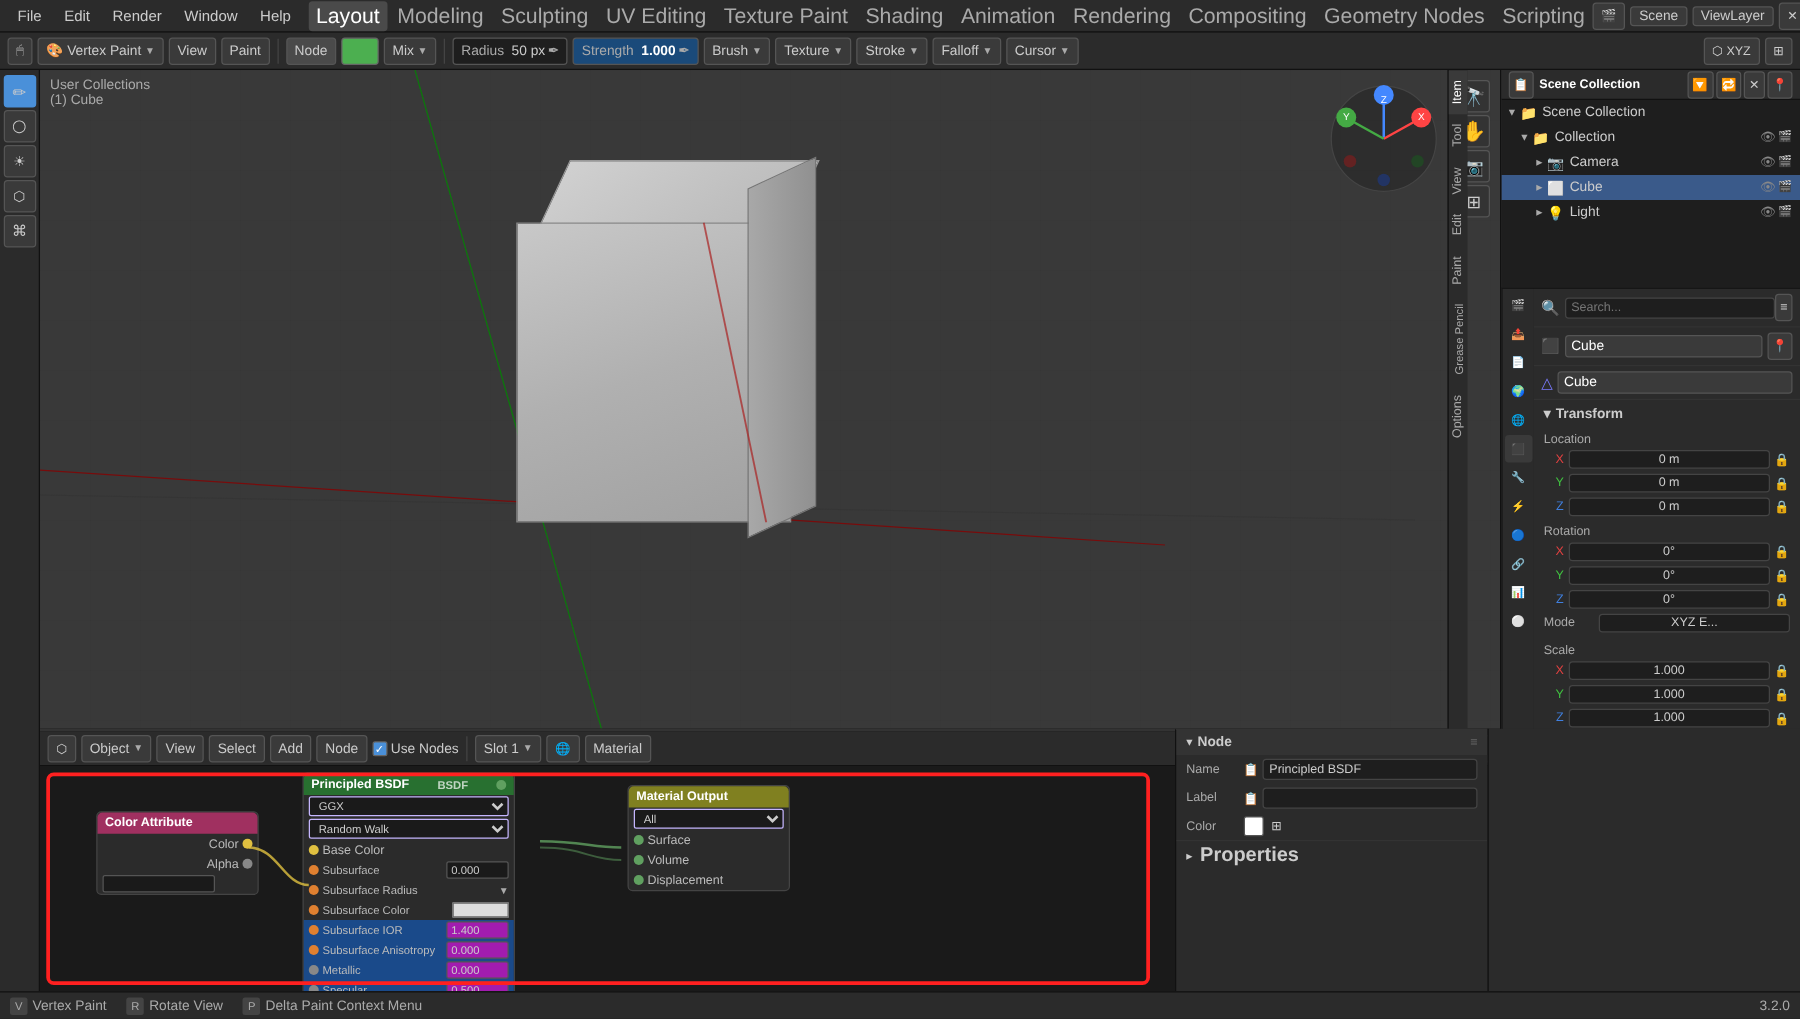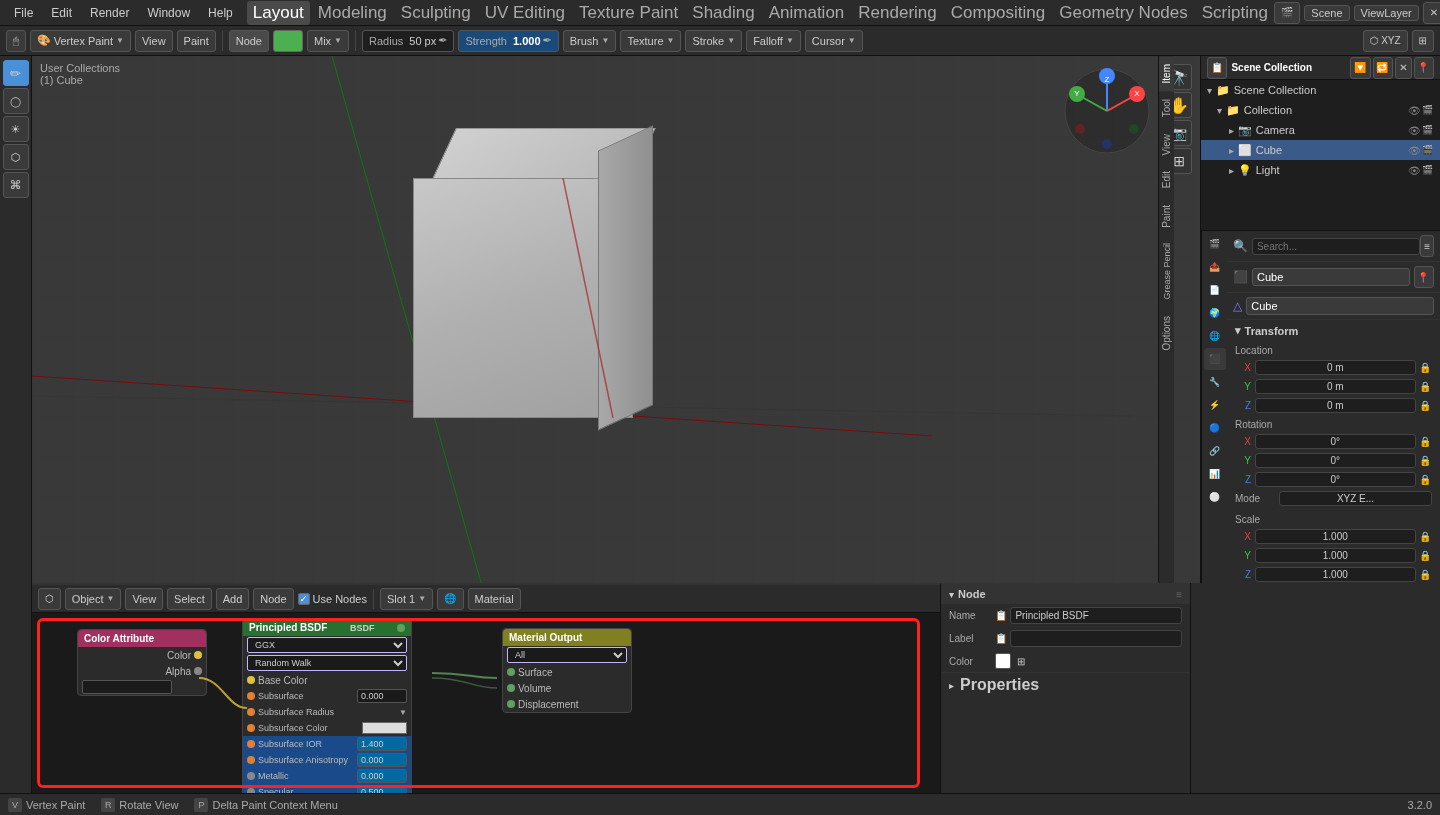--- a/index.html
+++ b/index.html
@@ -275,21 +275,21 @@
     .node-row-highlight { background: #1a4a8a; }
     .node-input-field {
       background: #1a1a1a;
       border: 1px solid #555;
       color: #ccc;
       font-size: 9px;
       padding: 1px 3px;
       border-radius: 2px;
       min-width: 50px;
     }
-    .node-input-field.blue-highlight { background: #0369a1; }
+    .node-input-field.blue-highlight { background: #a21caf; }
 
     
     .red-border-overlay {
       position: absolute;
       border: 3px solid #ff2020;
       border-radius: 6px;
       pointer-events: none;
       z-index: 50;
     }
 
@@ -726,21 +726,21 @@
 
           <path d="M 167 65 C 190 65, 195 95, 215 95" fill="none" stroke="#e0c040" stroke-width="2" opacity="0.8"></path>
 
           <path d="M 400 60 C 435 60, 440 65, 465 65" fill="none" stroke="#60a060" stroke-width="2" opacity="0.8"></path>
 
           <path d="M 400 65 C 435 65, 440 75, 465 75" fill="none" stroke="#60a060" stroke-width="1.5" opacity="0.5"></path>
         </svg>
 
         <div class="red-border-overlay" style="left:5px;top:5px;right:280px;bottom:5px;"></div>
 
-        <div class="node-card" style="left:45px;top:16px;min-width:130px;">
+        <div class="node-card" style="left:45px;top:36px;min-width:130px;">
           <div class="node-header pink">
             <span>Color Attribute</span>
           </div>
           <div class="node-row">
             <span style="flex:1;text-align:right;">Color</span>
             <div class="node-dot dot-yellow"></div>
           </div>
           <div class="node-row">
             <span style="flex:1;text-align:right;">Alpha</span>
             <div class="node-dot dot-grey"></div>

